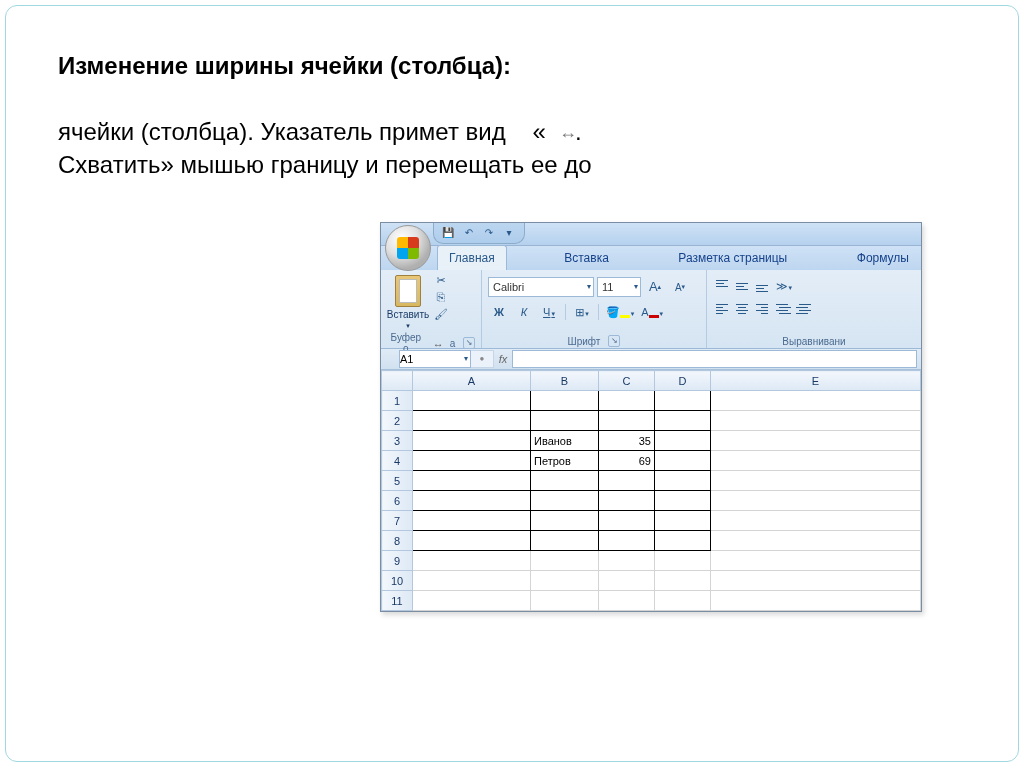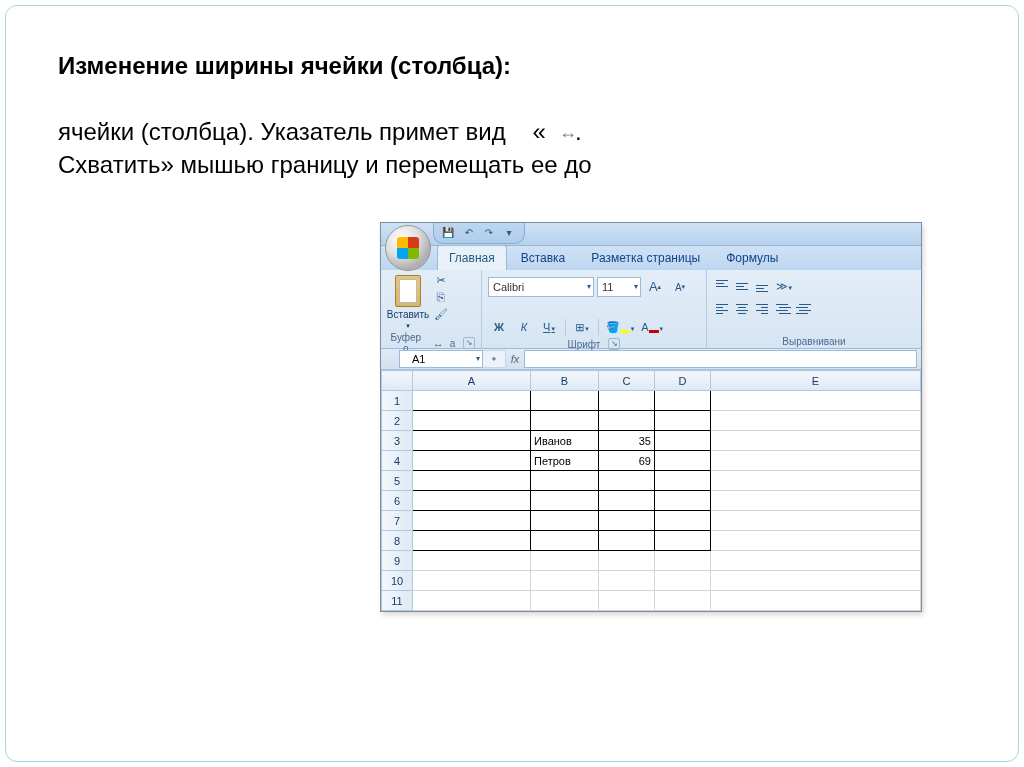--- a/index.html
+++ b/index.html
@@ -101,20 +101,21 @@
   }
   .ribbon-tabs {
     display: flex;
     align-items: flex-end;
     height: 24px;
     background: linear-gradient(#cfe2f6, #bdd6ef);
     padding-left: 56px;
     gap: 2px;
     font-size: 12px;
     color: #15428b;
+    justify-content: space-between;
   }
   .rtab {
     padding: 5px 11px;
     cursor: pointer;
     border: 1px solid transparent;
     border-bottom: none;
     border-radius: 3px 3px 0 0;
   }
   .rtab.active {
     background: #e8f0f8;
@@ -283,21 +284,21 @@
     align-items: center;
     border-bottom: 1px solid #a8c1db;
     font-size: 11px;
   }
   .name-box {
     width: 70px;
     height: 16px;
     background: #fff;
     border: 1px solid #9cb9d8;
     margin-left: 18px;
-    padding-left: 12px;
+    padding-left: 0;
     line-height: 16px;
     position: relative;
   }
   .name-box::after {
     content: "▾";
     position: absolute;
     right: 2px;
     font-size: 8px;
     color: #2a5a8a;
   }
@@ -424,21 +425,21 @@
       </div>
       <div class="rgroup-label">
         <span>Буфер о</span>
           <span class="resize-cursor-small">↔</span>
           <span>а</span>
         <span class="expand">↘</span>
       </div>
     </div>
 
     <div class="rgroup" style="width:212px">
-      <div class="rgroup-inner" style="flex-direction:column;gap:21px;padding-top:4px">
+      <div class="rgroup-inner" style="flex-direction:column;gap:6px;padding-top:4px">
         <div class="font-row">
           <div class="font-name-box" style="width:86px">Calibri</div>
           <div class="font-name-box" style="width:24px">11</div>
           <div class="fbtn"><span style="font-size:13px">A</span><span style="font-size:7px;vertical-align:top">▴</span></div>
           <div class="fbtn"><span style="font-size:10px">A</span><span style="font-size:7px;vertical-align:top">▾</span></div>
         </div>
         <div class="font-row">
           <div class="fbtn" style="font-weight:bold">Ж</div>
           <div class="fbtn" style="font-style:italic">К</div>
           <div class="fbtn fbtn-border" style="text-decoration:underline"><span>Ч</span></div>

